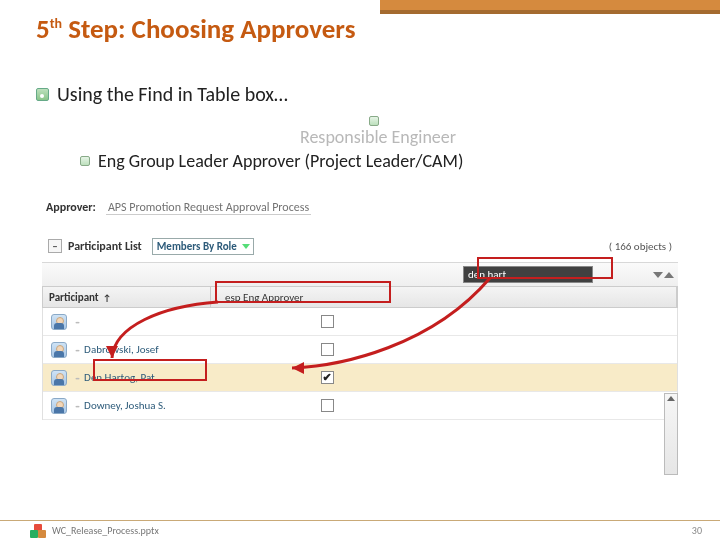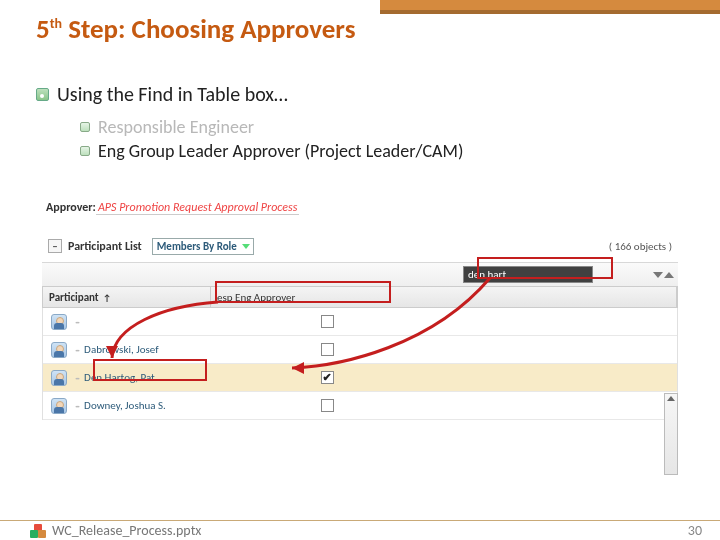--- a/index.html
+++ b/index.html
@@ -12,47 +12,47 @@
 
   .title { position: absolute; left: 36px; top: 12px; font-size: 27px; font-weight: 700; color: #c55a11; }
   .title sup { font-size: 14px; vertical-align: super; }
 
   .content { position: absolute; left: 36px; top: 82px; width: 640px; }
   .bullet1 { display: flex; align-items: center; font-size: 20px; color: #222; margin-bottom: 10px; }
   .bullet1 .ico { width: 13px; height: 13px; margin-right: 8px; border: 1px solid #6a8; background: linear-gradient(#bde0bd,#8ac58a); border-radius: 2px; position: relative; }
   .bullet1 .ico::after { content:""; position:absolute; left:3px; top:5px; width:4px; height:4px; border-radius:50%; background:#fff; }
 
   .sub { margin-left: 44px; display: flex; align-items: center; font-size: 18px; margin-top: 2px; }
-  .sub.faded { color: #b8b8b8; }
+  .sub.faded { color: #b8b8b8; flex-direction: column; }
   .sub .ico2 { width: 10px; height: 10px; margin-right: 8px; border: 1px solid #88aa88; background: linear-gradient(#e6f4e6,#bde0bd); border-radius: 2px; }
 
   
   .shot { position: absolute; left: 42px; top: 196px; width: 636px; height: 220px; background: #fff; }
 
   .process-row { display: flex; align-items: center; height: 22px; padding-left: 4px; font-size: 12px; }
   .process-row .lbl { font-weight: 700; color: #333; }
-  .process-row .val { color: #ef4444; border-bottom: 1px solid #ccc; padding: 0 2px; font-style: italic; }
+  .process-row .val { margin-left: 10px; color: #737373; border-bottom: 1px solid #ccc; padding: 0 2px; }
 
   .pl-row { display: flex; align-items: center; height: 28px; margin-top: 14px; font-size: 12px; position: relative; }
   .collapse { width: 14px; height: 14px; border: 1px solid #aaa; margin: 0 6px; display:flex; align-items:center; justify-content:center; font-size:11px; font-weight:700; color:#555; background:#f6f6f6; }
   .pl-title { font-weight: 700; color: #353535; }
   .role-dd { margin-left: 10px; border: 1px solid #9aa; background: #fff; padding: 1px 16px 1px 4px; font-size: 11px; color: #2d5b7a; position: relative; font-weight: bold; }
   .role-dd::after { content:""; position:absolute; right:3px; top:5px; border-left:4px solid transparent; border-right:4px solid transparent; border-top:5px solid #5d7; }
   .count { position: absolute; right: 6px; color: #555; font-size: 11px; }
 
   .filter-row { display:flex; align-items:center; height: 24px; margin-top: 2px; border-top: 1px solid #d8d8d8; background: linear-gradient(#fafafa,#efefef); position: relative; }
   .find-input { flex: 1; margin-right: 60px; }
   .find-inner { margin-left: auto; width: 130px; height: 17px; border: 1px solid #888; background: #fff; display:flex; align-items:center; }
   .find-sel { background: #404040; color: #fff; font-size: 11px; padding: 0 4px; height: 100%; display:flex; align-items:center; flex:1; }
   .find-icons { margin-left: auto; display:flex; align-items:center; gap:1px; margin-right:4px;}
   .tri { width:0;height:0; border-left:5px solid transparent; border-right:5px solid transparent; }
   .tri.down { border-top:6px solid #777; }
   .tri.up { border-bottom:6px solid #777; }
 
-  .hdr-row { display:flex; align-items:center; height: 22px; border: 1px solid #ccc; background: linear-gradient(#f4f4f4,#e6e6e6); font-size: 11px; color: #333; }
+  .hdr-row { display:flex; align-items:center; height: 22px; border: 1px solid #ccc; background: linear-gradient(#f4f4f4,#e6e6e6); font-size: 11px; color: #333; gap: 8px; }
   .hdr-cell { border-right: 1px solid #ccc; height: 100%; display:flex; align-items:center; padding: 0 6px; position: relative; }
   .hc1 { width: 168px; font-weight: 600; }
   .hc1 .sort { margin-left: 4px; font-size: 9px; }
   .hc2 { width: 192px; justify-content:center; }
   .hc3 { flex:1; }
 
   .grid { border-left:1px solid #e0e0e0; border-right:1px solid #e0e0e0; }
   .row { display:flex; align-items:center; height: 28px; border-bottom: 1px solid #e8e8e8; font-size: 11px; }
   .row.sel { background: #f8ebc8; }
   .rc-icon { width: 32px; display:flex; align-items:center; justify-content:center; }
@@ -63,21 +63,21 @@
   .rc-name .dots { color:#bbb; margin-right:6px; letter-spacing:-2px; }
   .rc-chk { width: 192px; display:flex; align-items:center; justify-content:center; }
   .cb { width:13px; height:13px; border:1px solid #888; background:#fff; display:flex; align-items:center; justify-content:center; font-size:11px; font-weight:700; color:#222;}
   .scroll-up { width:14px; height:82px; border:1px solid #bbb; background:linear-gradient(#f6f6f6,#e6e6e6); position:absolute; right:-1px; top:85px; display:flex; align-items:flex-start; justify-content:center; padding-top:2px;}
   .scroll-up .tri { border-bottom:5px solid #666; border-left:4px solid transparent; border-right:4px solid transparent; }
 
   
   .anns { position:absolute; left:42px; top:196px; width:636px; height:220px; pointer-events:none; }
 
   
-  .footer { position:absolute; left:0; right:0; bottom:0; height:20px; border-top:1px solid #c9a977; display:flex; align-items:center; font-size:14px; color:#777; }
+  .footer { position:absolute; left:0; right:0; bottom:0; height:20px; border-top:1px solid #c9a977; display:flex; align-items:center; font-size:10px; color:#777; }
   .logo { width:16px; height:14px; margin:0 6px 0 30px; position:relative; }
   .logo .p { position:absolute; width:8px; height:8px; border-radius:1px; }
   .logo .p1 { left:4px; top:0; background:#e74c3c; }
   .logo .p2 { left:0; top:6px; background:#27ae60; }
   .logo .p3 { left:8px; top:6px; background:#d58a3e; }
   .pgnum { margin-left:auto; margin-right:18px; color:#888; }
 </style>
 </head>
 <body>
 

